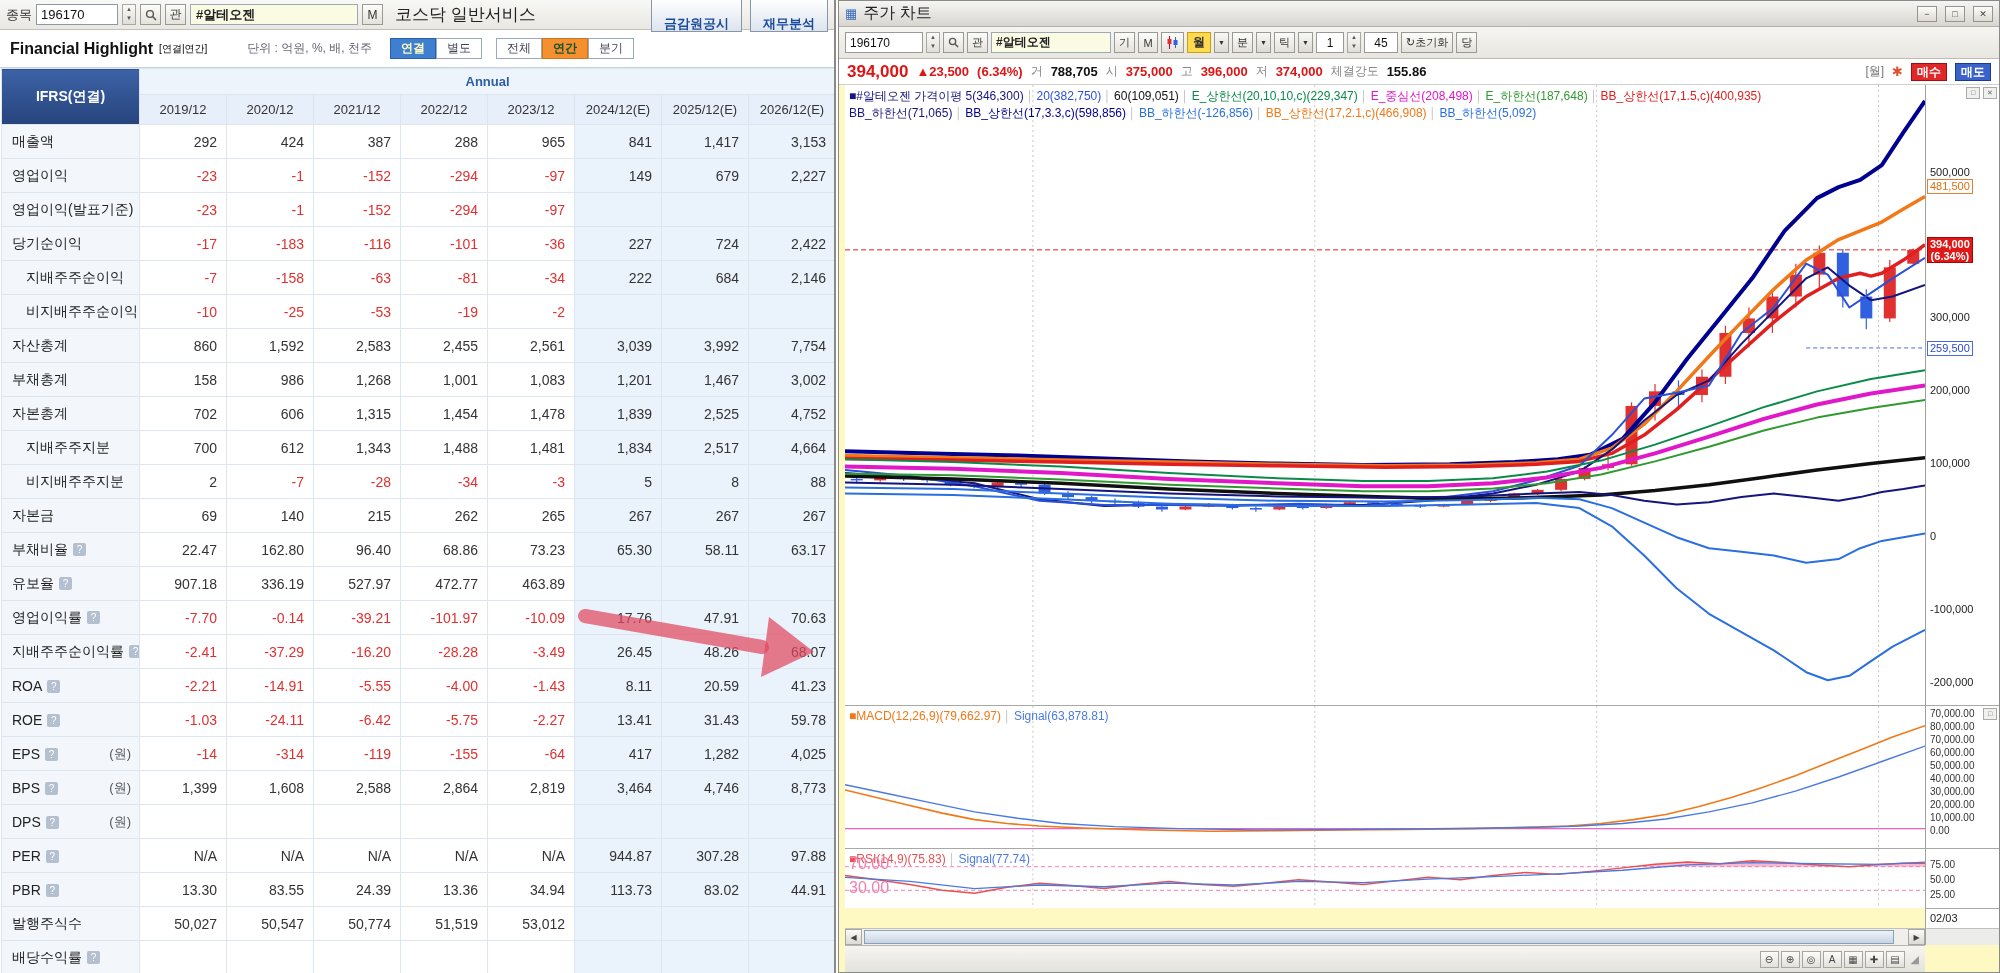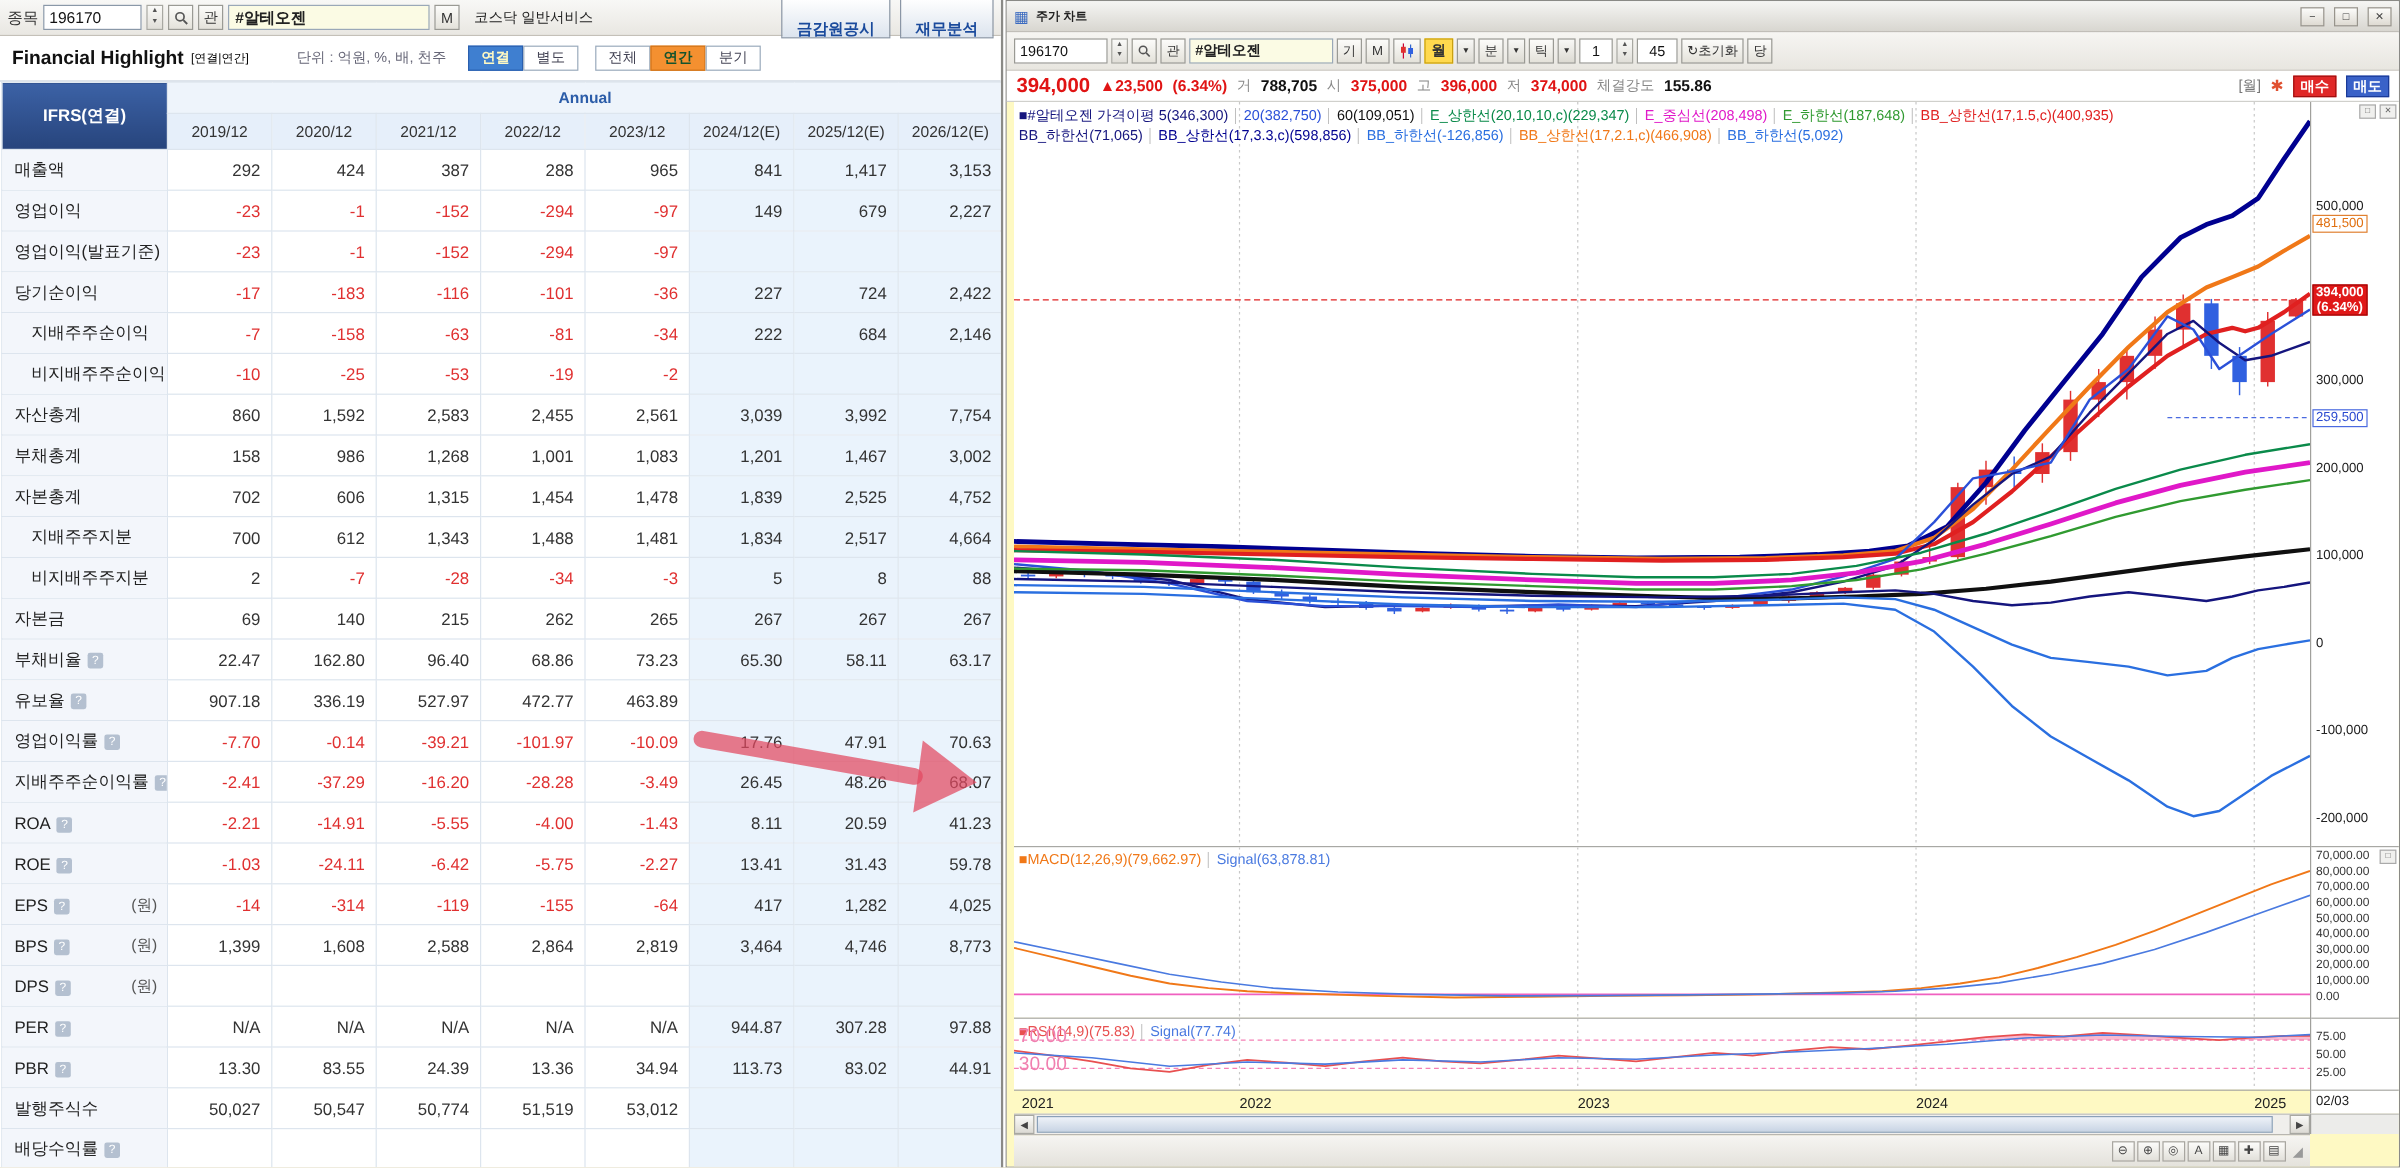--- a/index.html
+++ b/index.html
@@ -7,21 +7,21 @@
 body{font-family:"Liberation Sans","DejaVu Sans",sans-serif;background:#c8c4bc}
 #app{position:relative;width:2000px;height:973px;background:#fff}
 
 
 #left-panel{position:absolute;left:0;top:0;width:836px;height:973px;background:#fff;border-right:2px solid #8a8a86;overflow:hidden}
 .lp-topbar{height:30px;display:flex;align-items:center;gap:4px;padding:0 6px;background:linear-gradient(#f8f8f6,#e9e7e2);border-bottom:1px solid #c4c0b8;font-size:13px;color:#333}
 .code-input{width:82px;height:21px;border:1px solid #8a98a8;font-size:13px;padding:0 4px;font-family:inherit;color:#111}
 .spin{display:inline-flex;flex-direction:column;width:14px;height:21px;border:1px solid #a8a8a2;background:linear-gradient(#fafaf8,#e0ded8);font-size:6px;line-height:9px;text-align:center;color:#555;cursor:pointer}
 .mini-btn{height:21px;min-width:21px;border:1px solid #9a9a94;background:linear-gradient(#fcfcfa,#e4e2da);font-size:12px;color:#333;display:inline-flex;align-items:center;justify-content:center;padding:0 3px;cursor:pointer}
 .name-field{width:168px;height:21px;background:#fbfbe4;border:1px solid #9aa8b8;font-size:13px;font-weight:bold;color:#222;display:inline-flex;align-items:center;padding:0 5px}
-.market{margin-left:8px;font-size:12px;color:#222}
+.market{margin-left:8px;font-size:17px;color:#222}
 .flex1{flex:1}
 .bar-btn{height:23px;padding:16px 12px;border:1px solid #8a96a6;background:linear-gradient(#ffffff,#dce4ee);font-size:13px;font-weight:bold;color:#1a4a9c;cursor:pointer;margin-left:4px}
 .fh-header{height:38px;display:flex;align-items:center;padding:0 10px;background:#fff;border-bottom:1px solid #c8d2de}
 .fh-title{font-size:16px;font-weight:bold;color:#111}
 .fh-sub{font-size:10px;color:#000000;margin-left:6px}
 .fh-unit{font-size:12px;color:#667;margin-left:40px}
 #fh-toggles{display:flex;margin-left:18px}
 .tg{height:21px;min-width:46px;border:1px solid #9aaabc;background:#fff;font-size:12px;color:#445;cursor:pointer;font-family:inherit}
 .tg.on-blue{background:#3f7fd0;border-color:#2a5fae;color:#fef9c3;font-weight:bold}
 .tg.on-orange{background:#f49030;border-color:#d0741a;color:#14532d;font-weight:bold}
@@ -38,21 +38,21 @@
 td.val.est{background:#eaf3fc}
 td.val.neg{color:#e03030}
 .info{display:inline-block;width:13px;height:13px;background:#b4c0d0;color:#fff;border-radius:2px;font-size:10px;line-height:13px;text-align:center;margin-left:5px;vertical-align:1px}
 .unit{position:absolute;right:8px;top:50%;transform:translateY(-50%);color:#555;font-size:13px}
 #arrow-overlay{position:absolute;left:0;top:0;pointer-events:none;z-index:5}
 
 
 #right-panel{position:absolute;left:838px;top:0;width:1162px;height:973px;border:1px solid #8a8a86;background:#fff}
 .rp-titlebar{height:26px;background:linear-gradient(#f5f5f3,#d8d6d0);border-bottom:1px solid #b4b0a8;display:flex;align-items:center;padding:0 6px;gap:6px}
 .tb-icon{color:#3a6ac0;font-size:13px}
-.tb-title{font-size:10px;font-weight:bold;color:#222}
+.tb-title{font-size:16px;font-weight:normal;color:#222}
 .win-btn{width:20px;height:16px;border:1px solid #98948c;background:linear-gradient(#fcfcfa,#dedad2);font-size:9px;line-height:14px;text-align:center;color:#444;cursor:pointer;margin-left:2px}
 .rp-toolbar{height:32px;background:linear-gradient(#f6f5f2,#e8e6e0);border-bottom:1px solid #c0bcb4;display:flex;align-items:center;gap:3px;padding:0 6px;font-size:12px;color:#333}
 .tb-input{height:21px;border:1px solid #9a9a94;background:#fff;font-size:12px;padding:0 4px;font-family:inherit;color:#111}
 .tb-name{height:21px;width:120px;background:#fbfbe4;border:1px solid #9aa8b8;font-size:12px;font-weight:bold;color:#222;display:inline-flex;align-items:center;padding:0 4px}
 .tb-btn{height:21px;min-width:20px;border:1px solid #9a9a94;background:linear-gradient(#fcfcfa,#e4e2da);font-size:11px;color:#333;display:inline-flex;align-items:center;justify-content:center;padding:0 4px;cursor:pointer;font-family:inherit}
 .tb-drop{width:15px;height:21px;border:1px solid #9a9a94;background:linear-gradient(#f8f8f6,#dcdad2);font-size:7px;display:inline-flex;align-items:center;justify-content:center;color:#333;cursor:pointer}
 .month-btn{height:21px;width:24px;background:#ffd94e;border:1px solid #c8a010;font-size:12px;font-weight:bold;display:inline-flex;align-items:center;justify-content:center;cursor:pointer}
 .rp-pricerow{height:26px;background:#fff;border-bottom:1px solid #d0d0cc;display:flex;align-items:center;gap:8px;padding:0 8px;font-size:13px}
 .pr-price{color:#e01414;font-size:17px;font-weight:bold}
 .pr-chg{color:#e01414;font-weight:bold}
@@ -661,27 +661,20 @@
               <line x1="0" y1="18" x2="1080" y2="18" stroke="#f580b5" stroke-width="1" stroke-dasharray="4,3"></line>
               <line x1="0" y1="42" x2="1080" y2="42" stroke="#f580b5" stroke-width="1" stroke-dasharray="4,3"></line>
               <polygon points="788.4,18.0 810.0,15.6 842.4,13.2 874.8,15.0 907.2,12.0 939.6,13.8 972.0,16.2 999.0,18.0 1015.2,18.0 1036.8,15.6 1058.4,14.4 1080.0,14.5 1080.0,18.0" fill="rgba(240,100,150,0.45)"></polygon>
               <polyline points="0.0,27.0 32.4,31.2 64.8,36.0 97.2,42.0 129.6,45.0 162.0,39.0 194.4,34.8 226.8,37.2 259.2,40.2 291.6,36.0 324.0,33.0 356.4,36.0 388.8,37.8 421.2,34.8 453.6,31.2 486.0,33.6 518.4,36.0 550.8,32.4 583.2,28.8 615.6,31.2 648.0,27.0 680.4,24.0 712.8,25.8 745.2,22.8 777.6,19.2 810.0,15.6 842.4,13.2 874.8,15.0 907.2,12.0 939.6,13.8 972.0,16.2 1004.4,18.0 1036.8,15.6 1058.4,14.4 1080.0,14.5" fill="none" stroke="#e85050" stroke-width="1.5" stroke-linejoin="round"></polyline>
               <polyline points="0.0,28.8 64.8,33.0 129.6,40.2 194.4,36.6 259.2,38.4 324.0,34.8 388.8,36.6 453.6,33.0 518.4,34.2 583.2,30.6 648.0,28.2 712.8,25.2 777.6,21.6 842.4,16.2 907.2,13.8 972.0,15.0 1036.8,15.6 1080.0,13.4" fill="none" stroke="#4a7ae0" stroke-width="1.3" stroke-linejoin="round"></polyline>
             </svg>
           <div class="legend" id="legend-rsi"><span class="li" style="color: rgb(232, 80, 80);">■RSI(14,9)(75.83)</span><span class="sep">│</span><span class="li" style="color: rgb(74, 122, 224);">Signal(77.74)</span></div>
         <span class="rsi-lvl" style="top: 6px;">70.00</span>
             <span class="rsi-lvl" style="top: 30px;">30.00</span>
           </div>
-        <div class="xaxis" id="xaxis">
-            <div style="left: 6.48px;">2021</div>
-            <div style="left: 187.92px;">2022</div>
-            <div style="left: 469.8px;">2023</div>
-            <div style="left: 751.68px;">2024</div>
-            <div style="left: 1033.56px;">2025</div>
-          </div>
         <div class="hscroll">
           <span class="hs-arrow">◀</span>
           <span class="hs-track">
               <span class="hs-thumb"></span>
             </span>
           <span class="hs-arrow">▶</span>
         </div>
         <div class="bottom-icons" id="bottom-icons">
             <span class="bi">⊖</span>
             <span class="bi">⊕</span>

